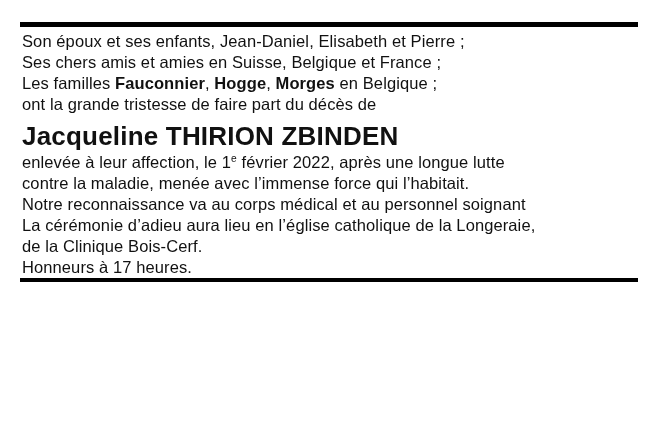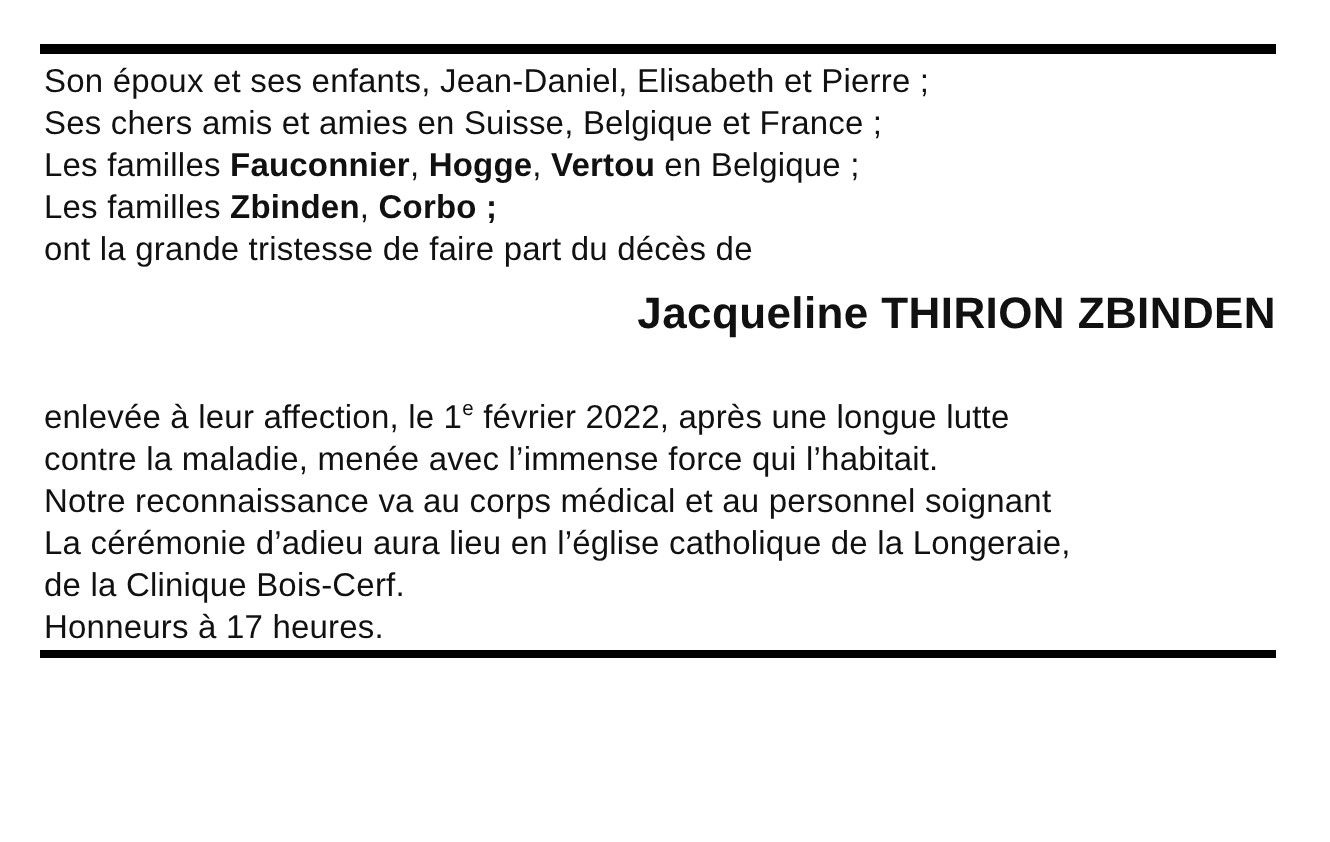--- a/index.html
+++ b/index.html
@@ -34,40 +34,39 @@
     letter-spacing: 0.1px;
   }
   .b { font-weight: bold; }
   sup {
     font-size: 62%;
     line-height: 0;
     vertical-align: super;
   }
   .deceased-name {
     margin-top: 8px;
-    font-size: 22px;
+    font-size: 26px;
     font-weight: bold;
     line-height: 26px;
-    text-align: right;
+    text-align: left;
     letter-spacing: 0.2px;
   }
   .body {
-    margin-top: 29px;
+    margin-top: 3px;
   }
 </style>
 </head>
 <body>
 
 <div class="page">
   <div class="sheet">
     <div class="intro">
         <div class="line"><span>Son époux et ses enfants, Jean-Daniel, Elisabeth et Pierre ;</span></div>
         <div class="line"><span>Ses chers amis et amies en Suisse, Belgique et France ;</span></div>
-        <div class="line"><span>Les familles </span><span class="b">Fauconnier</span><span>, </span><span class="b">Hogge</span><span>, </span><span class="b">Vertou</span><span> en Belgique ;</span></div>
-        <div class="line"><span>Les familles </span><span class="b">Zbinden</span><span>, </span><span class="b">Corbo ;</span></div>
+        <div class="line"><span>Les familles </span><span class="b">Fauconnier</span><span>, </span><span class="b">Hogge</span><span>, </span><span class="b">Morges</span><span> en Belgique ;</span></div>
         <div class="line"><span>ont la grande tristesse de faire part du décès de</span></div>
       </div>
 
     <div class="deceased-name">Jacqueline THIRION ZBINDEN</div>
 
     <div class="body">
         <div class="line"><span>enlevée à leur affection, le 1</span><sup>e</sup><span> février 2022, après une longue lutte</span></div>
         <div class="line"><span>contre la maladie, menée avec l’immense force qui l’habitait.</span></div>
         <div class="line"><span>Notre reconnaissance va au corps médical et au personnel soignant</span></div>
         <div class="line"><span>La cérémonie d’adieu aura lieu en l’église catholique de la Longeraie,</span></div>

